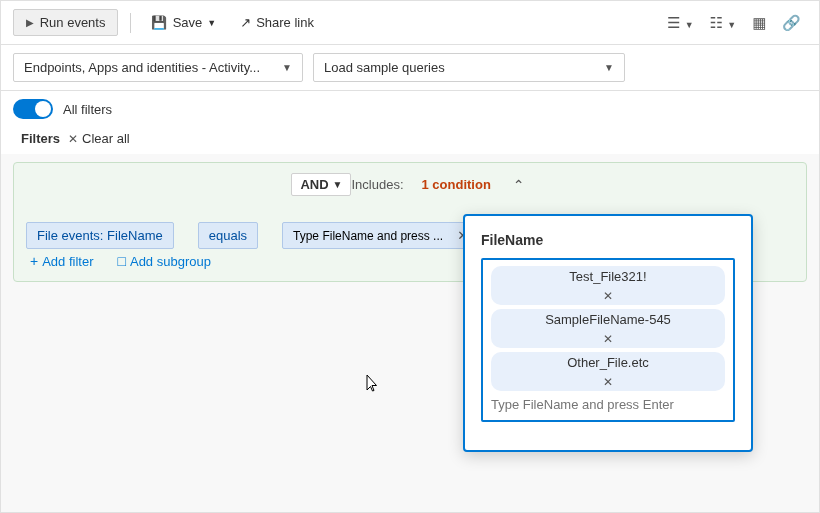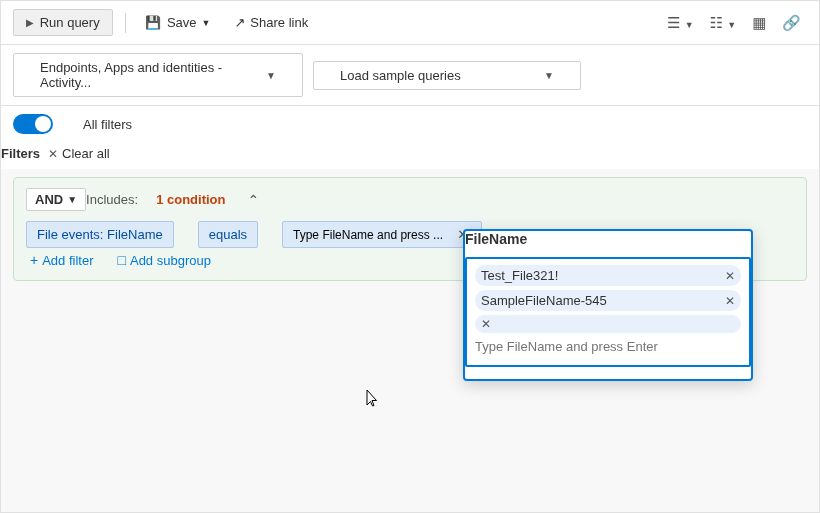--- a/index.html
+++ b/index.html
@@ -78,28 +78,28 @@
       gap: 10px;
       border-bottom: 1px solid #e0e0e0;
       background: #fff;
     }
     .dropdown-select {
       display: flex;
       align-items: center;
       justify-content: space-between;
       border: 1px solid #d0d0d0;
       border-radius: 2px;
-      padding: 6px 26px;
+      padding: 6px 10px;
       cursor: pointer;
       background: #fff;
       font-size: 13px;
       color: #333;
     }
     .dropdown-select.wide { width: 290px; }
-    .dropdown-select.medium { width: 268px; }
+    .dropdown-select.medium { width: 312px; }
     .chevron-down { font-size: 10px; color: #555; margin-left: 8px; }
 
     
     .toggle-row {
       display: flex;
       align-items: center;
       padding: 8px 12px;
       gap: 10px;
       background: #fff;
     }
@@ -115,27 +115,27 @@
       content: '';
       position: absolute;
       width: 16px;
       height: 16px;
       background: #fff;
       border-radius: 50%;
       top: 2px;
       right: 2px;
       transition: right 0.2s;
     }
-    .toggle-label { font-size: 13px; color: #333; margin-left: 20px; }
+    .toggle-label { font-size: 13px; color: #333; }
 
     
     .filters-bar {
       display: flex;
       align-items: center;
-      padding: 4px 0 8px;
+      padding: 4px 20px 8px;
       gap: 8px;
       background: #fff;
     }
     .filters-label { font-weight: 600; font-size: 13px; color: #333; }
     .clear-all-btn {
       display: flex;
       align-items: center;
       gap: 4px;
       background: none;
       border: none;
@@ -155,22 +155,22 @@
     }
     .filter-group {
       border: 1px solid #c8e0c8;
       border-radius: 4px;
       background: #f0f7f0;
       padding: 10px 12px;
     }
     .filter-group-header {
       display: flex;
       align-items: center;
-      justify-content: flex-start;
-      margin-bottom: 10px;
+      justify-content: center;
+      margin-bottom: 26px;
     }
     .and-dropdown {
       display: flex;
       align-items: center;
       gap: 4px;
       background: #fff;
       border: 1px solid #d0d0d0;
       border-radius: 2px;
       padding: 3px 8px;
       cursor: pointer;
@@ -269,21 +269,21 @@
 
     
     .filename-popup {
       position: absolute;
       top: 60px;
       left: 462px;
       width: 290px;
       background: #fff;
       border: 2px solid #0078d4;
       border-radius: 4px;
-      padding: 0;
+      padding: 16px;
       box-shadow: 0 4px 16px rgba(0,0,0,0.18);
       z-index: 100;
     }
     .popup-title {
       font-size: 14px;
       font-weight: 600;
       color: #333;
       margin-bottom: 10px;
     }
     .tag-input-area {
@@ -299,20 +299,21 @@
     }
     .tag-row {
       display: flex;
       align-items: center;
       background: #e8f0fb;
       border-radius: 10px;
       padding: 3px 6px;
       font-size: 13px;
       color: #333;
       gap: 6px;
+      flex-direction: column;
     }
     .tag-text { flex: 1; }
     .tag-remove {
       background: none;
       border: none;
       cursor: pointer;
       font-size: 12px;
       color: #555;
       padding: 0;
       line-height: 1;
@@ -348,21 +349,21 @@
     }
   </style>
 </head>
 <body>
 
 <div class="main-container">
 
   <div class="toolbar">
     <button class="run-query-btn">
       <span class="play-icon">▶</span>
-      <span>Run query</span>
+      <span>Run events</span>
     </button>
     <div class="toolbar-divider"></div>
     <button class="toolbar-btn">
       <span>💾</span>
       <span>Save</span>
       <span style="font-size:9px;">▼</span>
     </button>
     <button class="toolbar-btn">
       <span>↗</span>
       <span>Share link</span>
@@ -455,20 +456,21 @@
       <div class="tag-input-area">
         <div class="tag-row">
           <span class="tag-text">Test_File321!</span>
           <button class="tag-remove">✕</button>
         </div>
         <div class="tag-row">
           <span class="tag-text">SampleFileName-545</span>
           <button class="tag-remove">✕</button>
         </div>
         <div class="tag-row">
+          <span class="tag-text">Other_File.etc</span>
           <button class="tag-remove">✕</button>
         </div>
         <input class="tag-input" type="text" placeholder="Type FileName and press Enter" style="">
       </div>
     </div>
 
     <div class="cursor" style="top: 220px; left: 365px;">
       <svg width="12" height="20" viewBox="0 0 12 20" fill="none" xmlns="http://www.w3.org/2000/svg">
         <path d="M1 1L1 16L4.5 12.5L6.5 17L8 16.5L6 11.5H10.5L1 1Z" fill="white" stroke="black" stroke-width="1"></path>
       </svg>

